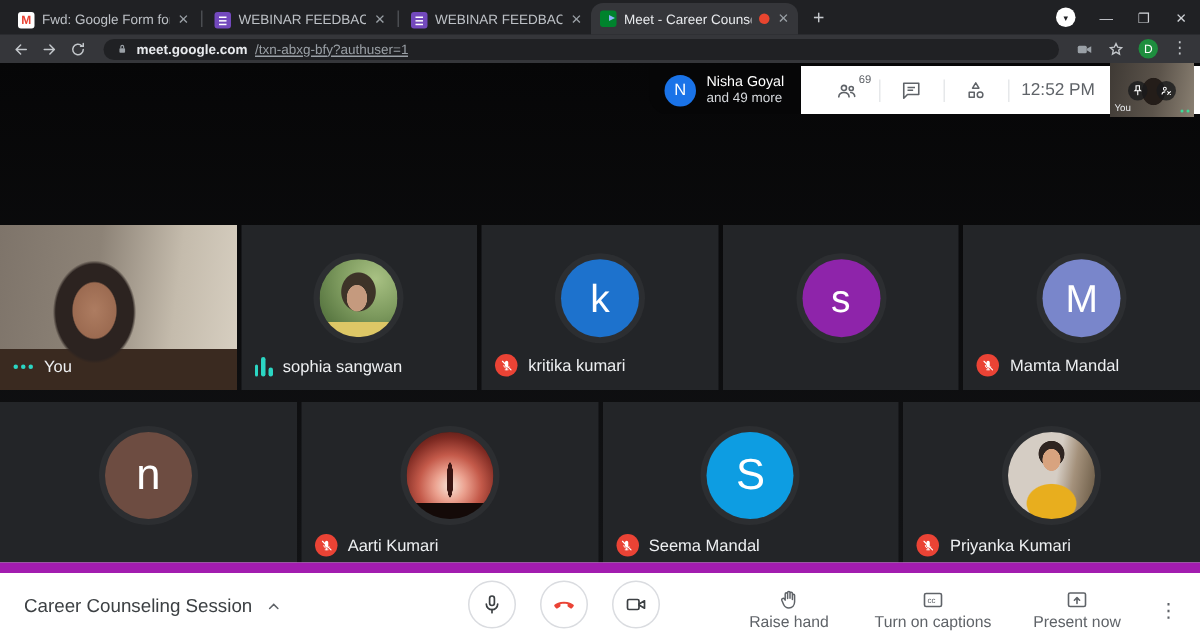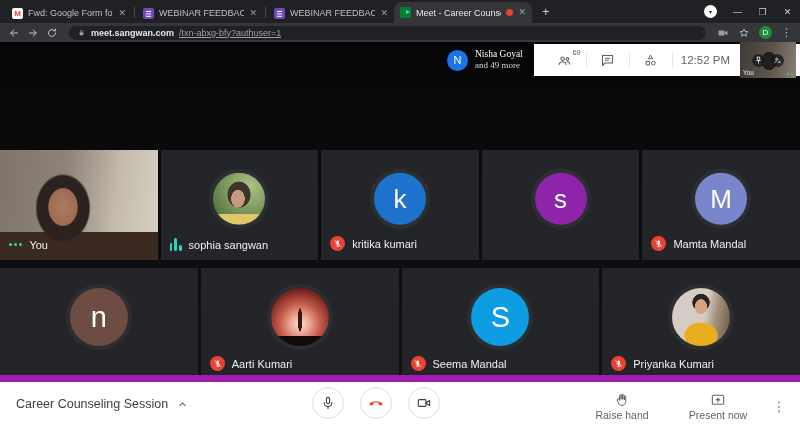--- a/index.html
+++ b/index.html
@@ -42,21 +42,21 @@
   .tb-dots{color:#c3c7cb;font-size:11px;line-height:1;}
 
   
   .page{position:absolute;top:42px;left:0;right:0;bottom:44px;background:linear-gradient(#060607,#121315);}
 
   .meet-header{position:absolute;top:2px;right:0;display:flex;align-items:flex-start;z-index:5;}
   .host-pill{height:32px;background:rgba(6,6,7,.94);border-radius:0 0 0 12px;display:flex;align-items:center;
        gap:7px;padding:0 11px 0 10px;}
   .host-avatar{width:21px;height:21px;border-radius:50%;background:#1a73e8;color:#fff;font-size:11px;
        display:flex;align-items:center;justify-content:center;flex:none;}
-  .host-texts{line-height:1.2;font-size:9.5px;color:#fff;white-space:nowrap;font-family:Liberation Serif, serif;}
+  .host-texts{line-height:1.2;font-size:9.5px;color:#fff;white-space:nowrap;}
   .host-texts .sub{font-size:9px;color:#d5d8dc;}
   .whitebar{height:32px;background:#fff;display:flex;align-items:center;padding:0 4px 0 10px;}
   .hcell{position:relative;width:42px;height:100%;display:flex;align-items:center;justify-content:center;}
   .hcell svg{width:15px;height:15px;}
   .hcell .sup{position:absolute;top:4px;right:5px;font-size:7.5px;color:#5f6368;}
   .hdiv{width:1px;height:15px;background:#e6e8ea;}
   .htime{font-size:11.5px;color:#5f6368;padding:0 10px 0 8px;white-space:nowrap;}
 
   .selfthumb{width:56px;height:36px;position:relative;flex:none;background-image:
        radial-gradient(ellipse 11px 13px at 29px 19px,#241d19 0 68%,transparent 72%),
@@ -168,21 +168,21 @@
       </svg>
     <svg class="navic" viewBox="0 0 24 24" fill="none" stroke="#c3c7cb" stroke-width="2" stroke-linecap="round">
         <path d="M19 12a7 7 0 1 1-2.1-5"></path>
         <path d="M19 4v3.6h-3.6"></path>
       </svg>
     <div class="urlbar">
       <svg width="9" height="9" viewBox="0 0 24 24">
           <path d="M9.5 11V8.5a2.5 2.5 0 0 1 5 0V11" stroke="#9aa0a6" stroke-width="2" fill="none"></path>
           <rect x="7" y="11" width="10" height="8" rx="1.5" fill="#9aa0a6"></rect>
         </svg>
-      <span class="domain">meet.sangwan.com</span>
+      <span class="domain">meet.google.com</span>
       <span class="path">/txn-abxg-bfy?authuser=1</span>
     </div>
     <div class="tb-right">
       <svg width="12" height="12" viewBox="0 0 24 24">
           <rect x="3" y="7" width="12" height="10" rx="2" fill="#9aa0a6"></rect>
           <path d="M15 11l6-3.5v9L15 13z" fill="#9aa0a6"></path>
         </svg>
       <svg width="12" height="12" viewBox="0 0 24 24" fill="none" stroke="#c3c7cb" stroke-width="1.8">
           <path d="M12 4l2.3 4.9 5.2.6-3.9 3.5 1.1 5.2L12 15.5l-4.7 2.7 1.1-5.2L4.5 9.5l5.2-.6z"></path>
         </svg>
@@ -380,20 +380,27 @@
       </div>
     </div>
     <div class="rightbtns">
       <div class="labelbtn">
         <svg viewBox="0 0 24 24" fill="none" stroke="#5f6368" stroke-width="1.5" stroke-linecap="round" stroke-linejoin="round">
             <path d="M8.2 12V6a1.2 1.2 0 0 1 2.4 0v4.5M10.6 10.5V4.6a1.2 1.2 0 0 1 2.4 0v5.6M13 10.2V5.4a1.2 1.2 0 0 1 2.4 0v6M15.4 11.4V7.4a1.1 1.1 0 0 1 2.2 0v6.4c0 3.6-2.4 6.2-5.7 6.2-2.5 0-4.4-1.3-5.4-3.7l-1.7-4.1c-.3-.8.1-1.6.9-1.8.7-.2 1.4.1 1.8.7l.7 1.1"></path>
           </svg>
         <span class="lbl">Raise hand</span>
       </div>
       <div class="labelbtn">
+        <svg viewBox="0 0 24 24">
+            <rect x="3.5" y="5.5" width="17" height="13" rx="1.6" fill="none" stroke="#5f6368" stroke-width="1.6"></rect>
+            <text x="6.5" y="15" font-size="8" fill="#5f6368" font-family="Liberation Sans, sans-serif">cc</text>
+          </svg>
+        <span class="lbl">Turn on captions</span>
+      </div>
+      <div class="labelbtn">
         <svg viewBox="0 0 24 24" fill="none" stroke="#5f6368" stroke-width="1.6" stroke-linecap="round" stroke-linejoin="round">
             <rect x="3.5" y="5" width="17" height="13.5" rx="1.6"></rect>
             <path d="M12 15.5V9.8M9.4 12.2L12 9.6l2.6 2.6"></path>
           </svg>
         <span class="lbl">Present now</span>
       </div>
       <div class="bb-dots">⋮</div>
     </div>
   </div>
 </div>

